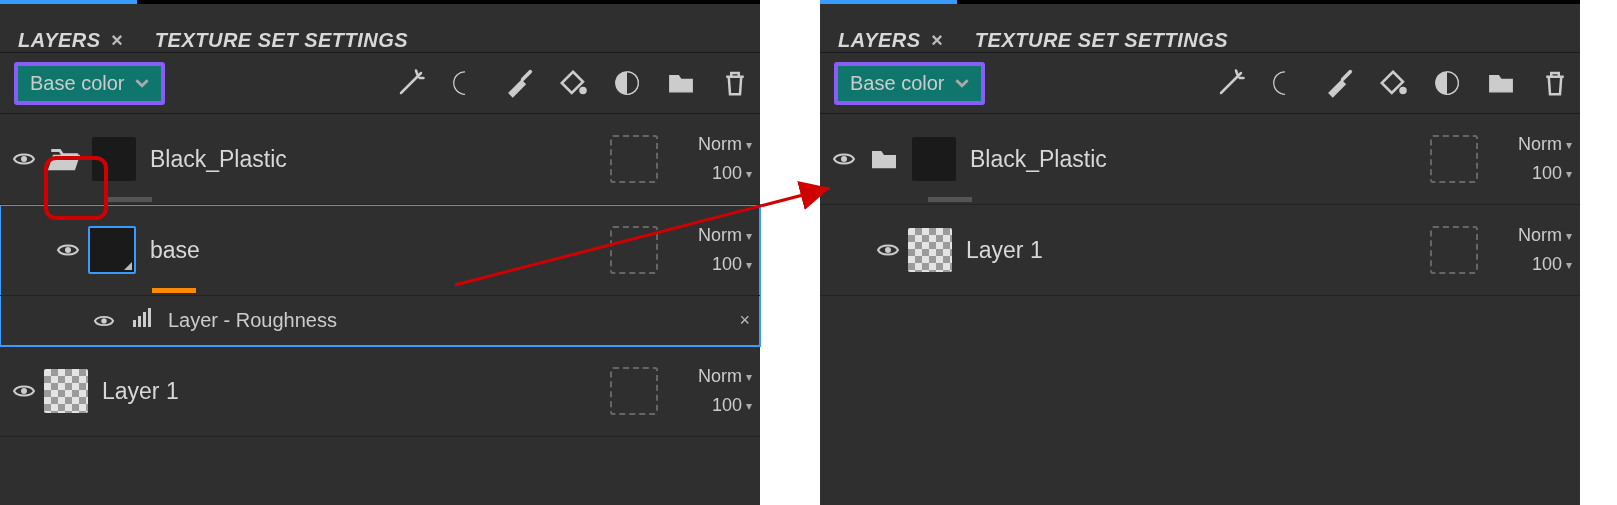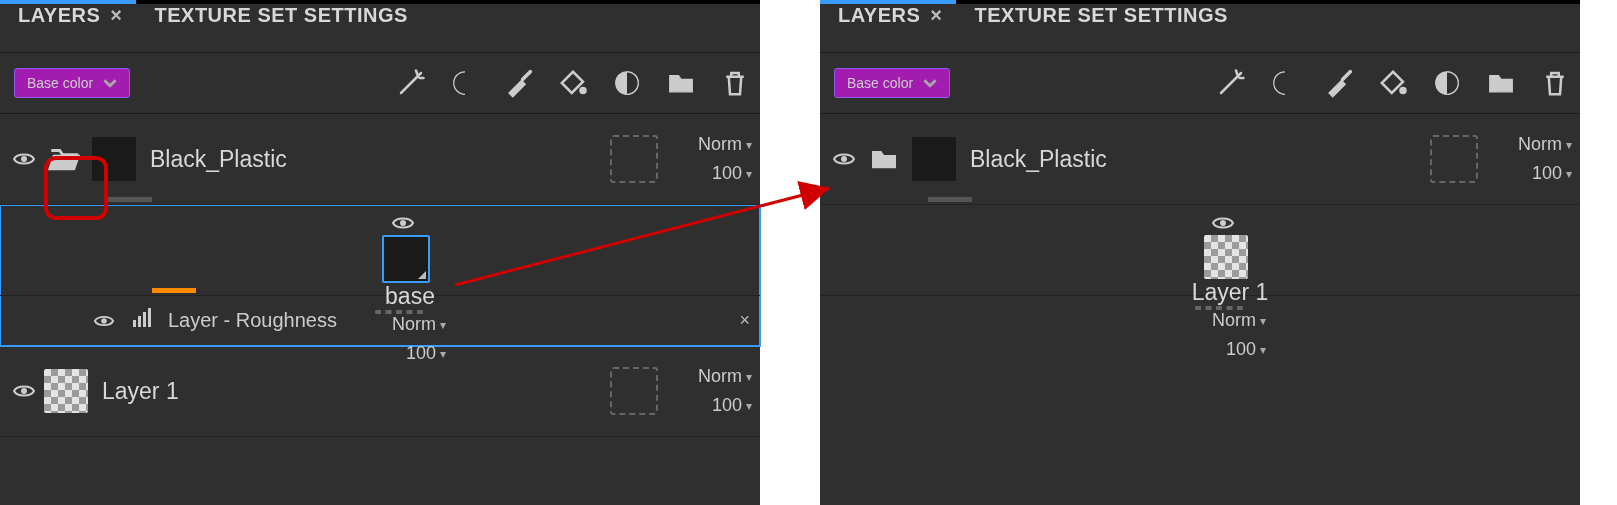--- a/index.html
+++ b/index.html
@@ -34,23 +34,24 @@
     height: 48px;
     border-bottom: 1px solid #1b1b1b;
   }
   .tab {
     font-weight: 900;
     font-size: 20px;
     letter-spacing: 0.5px;
     padding: 0 14px 0 18px;
     height: 48px;
     display: flex;
-    align-items: flex-start;
+    align-items: flex-end;
     color: #d8d8d8;
     position: relative;
+    font-style: italic;
   }
   .tab.active::before {
     content: "";
     position: absolute;
     left: 0; right: 0; top: -4px;
     height: 4px;
     background: #3a9bff;
   }
   .tab-close {
     margin-left: 10px;
@@ -59,28 +60,28 @@
   }
 
   .toolbar {
     display: flex;
     align-items: center;
     height: 60px;
     padding: 0 10px 0 14px;
     border-bottom: 1px solid #1b1b1b;
   }
   .channel-select {
-    background: #a21caf;
-    border: 1px solid #8b5cf6;
+    background: #0f766e;
+    border: 4px solid #8b5cf6;
     border-radius: 3px;
     padding: 6px 12px;
     display: flex;
     align-items: center;
     gap: 10px;
-    font-size: 14px;
+    font-size: 20px;
     color: #ccc;
   }
   .spacer { flex: 1; }
   .tool-icons {
     display: flex;
     align-items: center;
     gap: 24px;
   }
   .ticon { width: 30px; height: 30px; display:flex; align-items:center; justify-content:center; fill:#ccc; stroke:#ccc; }
 
@@ -158,21 +159,21 @@
   .effect-row {
     display:flex; align-items:center;
     padding: 10px 10px 10px 90px;
     font-size: 20px;
     color: #ccc;
     border-bottom: 1px solid #222;
   }
   .effect-row .eye { width: 28px; display:flex; justify-content:center; margin-right:12px; }
   .effect-row .x { margin-left:auto; color:#bbb; font-size:18px; }
 
-  .indented { padding-left: 54px; flex-direction: column; }
+  .indented { padding-left: 54px; }
 
   .red-box {
     position: absolute;
     border: 4px solid #d10000;
     border-radius: 12px;
     pointer-events:none;
   }
   .red-arrow-svg {
     position: absolute;
     pointer-events: none;

